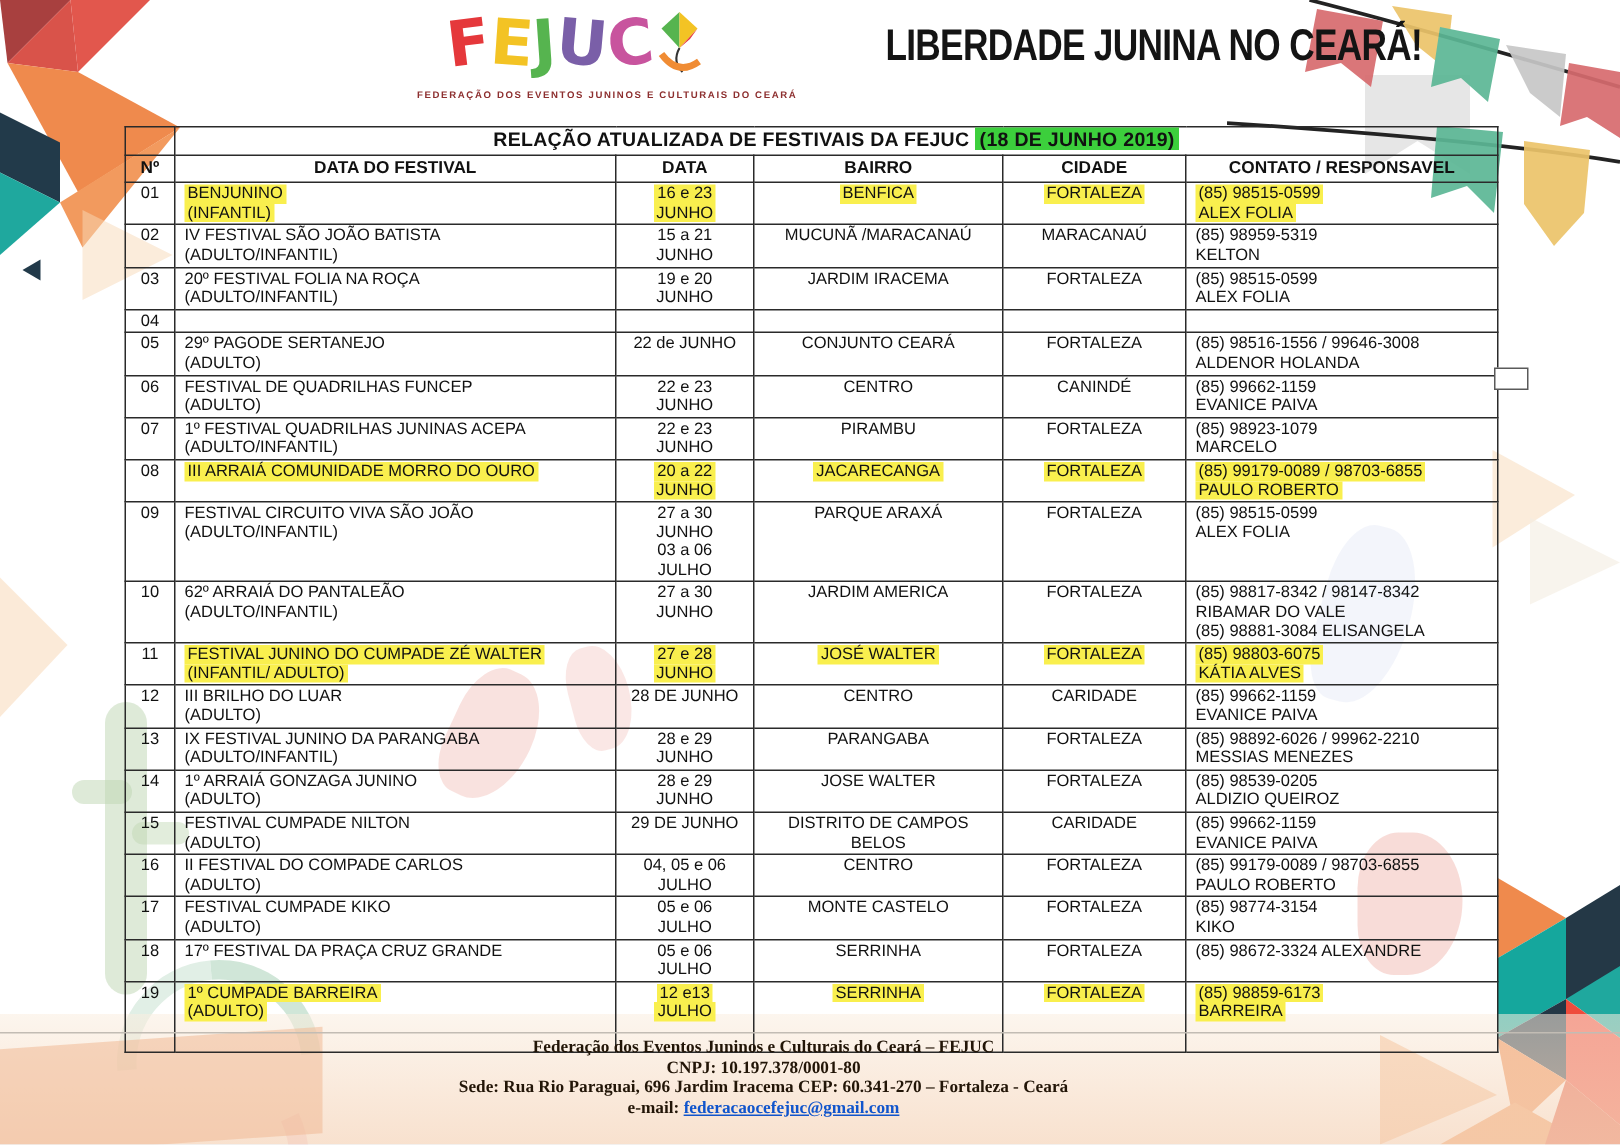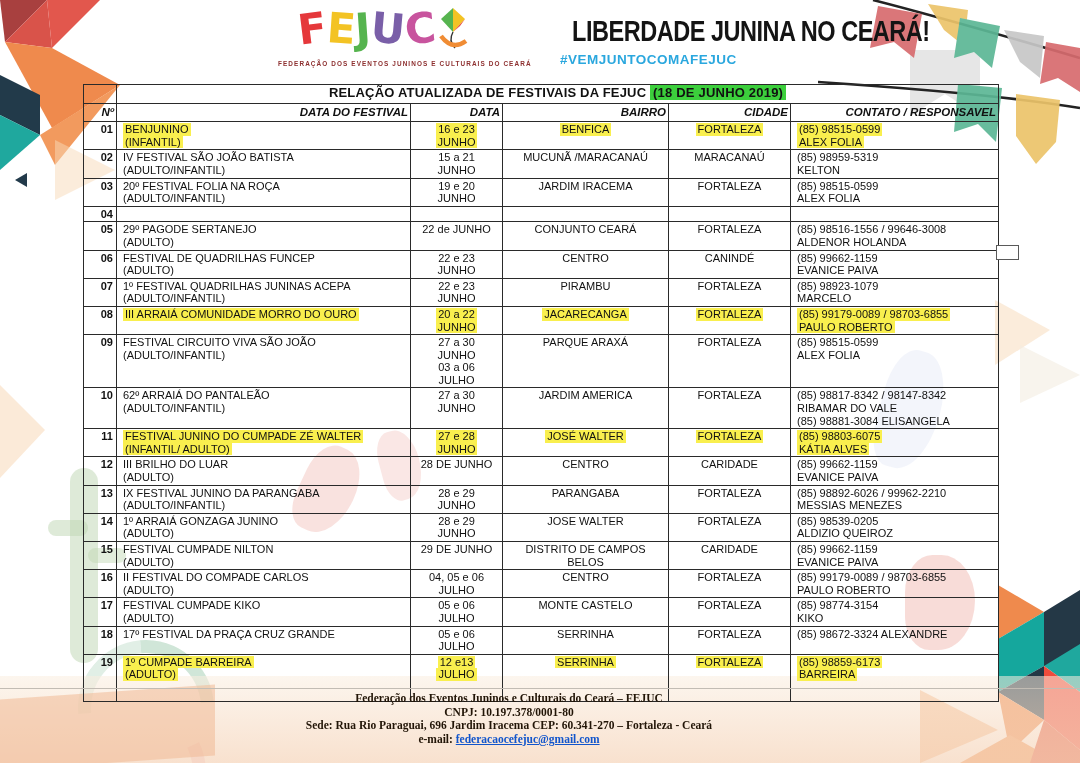--- a/index.html
+++ b/index.html
@@ -5,33 +5,33 @@
   html,body{margin:0;padding:0;background:#e9e9e9;}
   .page{position:relative;width:1080px;height:763px;background:#ffffff;overflow:hidden;
         font-family:"Liberation Sans",sans-serif;}
   .decor{position:absolute;pointer-events:none;}
   
   .logo-block{position:absolute;left:278px;top:6px;width:210px;text-align:center;z-index:3;}
   .logo-letters{display:flex;justify-content:center;align-items:flex-start;height:52px;}
   .logo-letters span{font-family:"DejaVu Sans",sans-serif;font-weight:bold;font-size:42px;
         line-height:46px;display:inline-block;}
   .logo-caption{font-size:6.4px;letter-spacing:1.1px;color:#8d2f2f;font-weight:bold;margin-top:2px;white-space:nowrap;}
-  .slogan-block{position:absolute;left:560px;top:14px;width:400px;text-align:left;z-index:3;}
+  .slogan-block{position:absolute;left:560px;top:14px;width:400px;text-align:right;z-index:3;}
   .slogan{font-size:25px;font-weight:800;color:var(--slogan-black);letter-spacing:-0.5px;
         transform:scale(.94,1.18);transform-origin:center top;white-space:nowrap;}
   .hashtag{font-size:13.5px;font-weight:800;color:var(--hashtag-blue);margin-top:9px;letter-spacing:.5px;}
   
   .table-wrap{position:absolute;left:83px;top:84px;width:915px;z-index:2;}
   table{border-collapse:collapse;width:915px;table-layout:fixed;border-radius:29px;}
   td,th{border:1px solid var(--table-border);vertical-align:top;padding:1px 3px;
         font-size:11px;line-height:12.6px;color:#111;background:transparent;}
   .title-cell{font-size:13px;font-weight:bold;text-align:center;letter-spacing:.2px;padding:2px 0 3px;}
   .mk-green{background:var(--hl-green);padding:0 3px;}
-  th{font-size:11.5px;font-weight:bold;text-align:right;padding:2px 2px 3px;font-style:italic;}
-  td.c-num{text-align:right;font-weight:bold;}
+  th{font-size:11.5px;font-weight:bold;text-align:center;padding:2px 2px 3px;}
+  td.c-num{text-align:center;font-weight:normal;}
   td.al{text-align:left;padding-left:6px;}
   td.ac{text-align:center;}
   .ln{display:block;}
   .mk{background:var(--hl-yellow);display:inline-block;padding:0 2px;}
   tr.body-row:last-child td{padding-bottom:20px;}
   
   .hline{position:absolute;left:0;top:688px;width:1080px;height:1px;background:#c2bcb4;z-index:2;}
   .footer{position:absolute;left:0;top:692px;width:1018px;text-align:center;z-index:3;
         font-family:"Liberation Serif",serif;font-weight:bold;font-size:11.5px;line-height:13.6px;color:#221507;}
   .footer a{color:var(--link-blue);text-decoration:underline;font-weight:bold;}
@@ -129,21 +129,20 @@
         <polygon points="15,2 27,13 15,26" style="fill:var(--kite-right)"></polygon>
         <polygon points="15,26 22,20 27,13" fill="#e5383b"></polygon>
         <path d="M15,26 q-5,9 2,16" fill="none" stroke="#333" stroke-width="1.4"></path>
         <path d="M3,30 q11,15 25,5" fill="none" style="stroke:var(--kite-swoosh)" stroke-width="4.5"></path>
       </svg>
     </div>
     <div class="logo-caption">FEDERAÇÃO DOS EVENTOS JUNINOS E CULTURAIS DO CEARÁ</div>
   </div>
   <div class="slogan-block">
     <div class="slogan">LIBERDADE JUNINA NO CEARÁ!</div>
-    <div class="hashtag">#VEMJUNTOCOMAFEJUC</div>
   </div>
 
   <div class="table-wrap">
     <table>
       <colgroup>
         <col style="width:33px">
           <col style="width:294px">
           <col style="width:92px">
         <col style="width:166px">
           <col style="width:122px">

